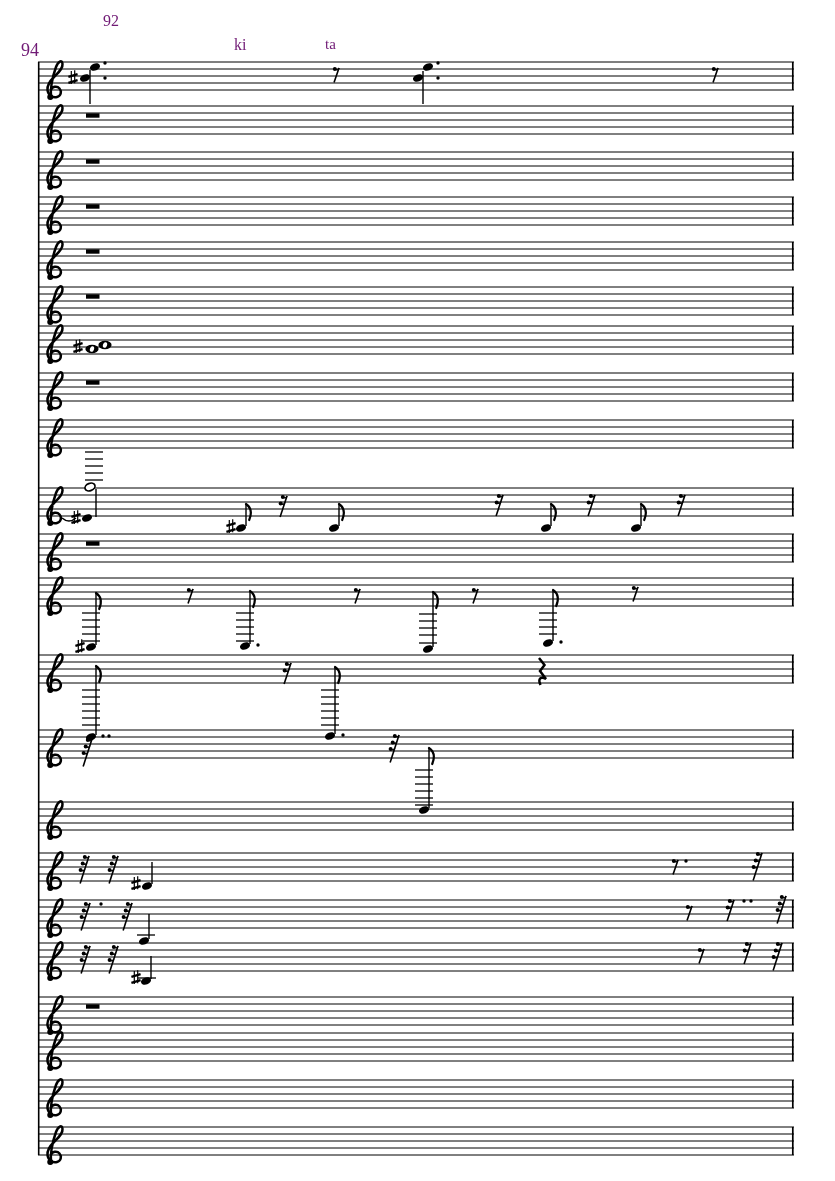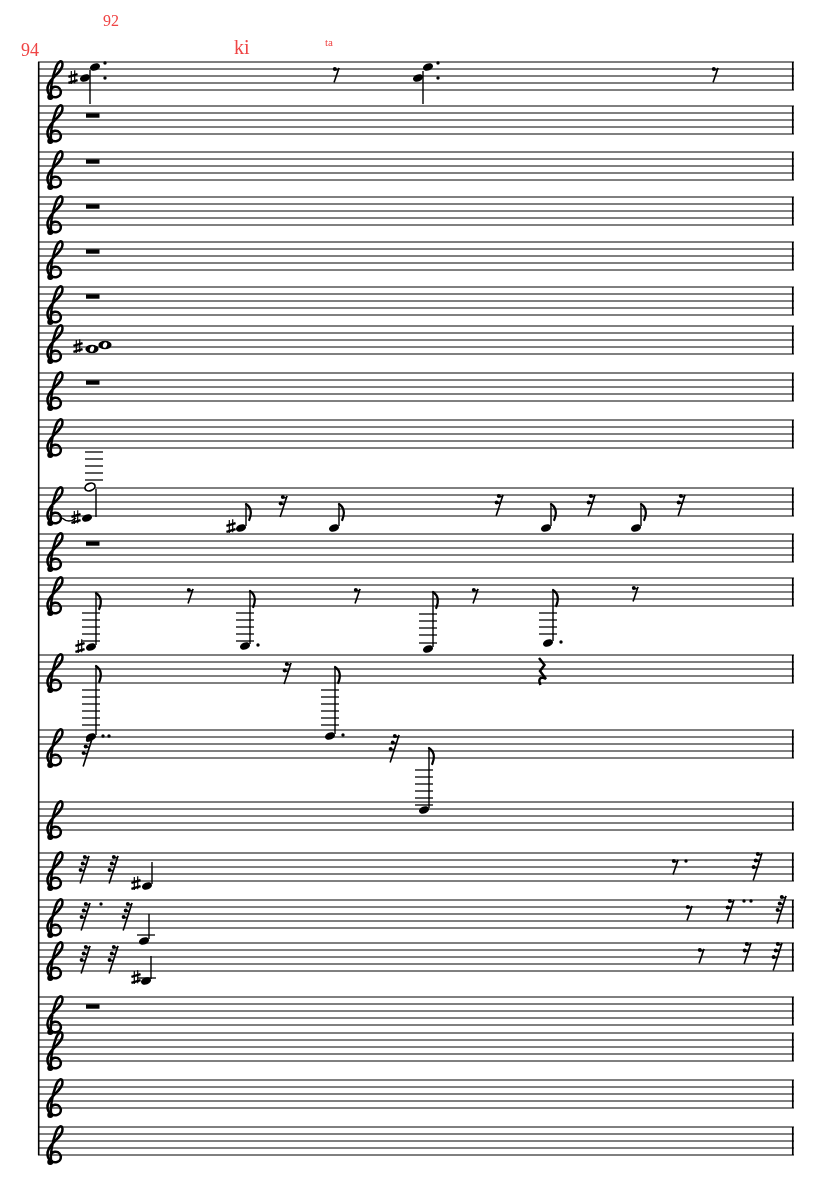--- a/index.html
+++ b/index.html
@@ -1,28 +1,28 @@
 <!DOCTYPE html>
 <html><head>
 <meta charset="utf-8">
 <style>
   html,body{margin:0;padding:0;background:#fff;}
   .page{position:relative;width:835px;height:1181px;background:#ffffff;overflow:hidden;
         font-family:"Liberation Serif", serif;}
-  .t{position:absolute;color:#ef4444;line-height:1;white-space:pre;}
+  .t{position:absolute;color:#701a75;line-height:1;white-space:pre;}
   svg{position:absolute;left:0;top:0;}
 </style>
 </head>
 <body>
 
 <div class="page">
   <span class="t" style="left: 103px; top: 13px; font-size: 16px;">92</span>
   <span class="t" style="left: 21px; top: 41px; font-size: 18px;">94</span>
-  <span class="t" style="left: 234px; top: 37px; font-size: 20px;">ki</span>
-  <span class="t" style="left: 325px; top: 37px; font-size: 11px;">ta</span>
+  <span class="t" style="left: 234px; top: 37px; font-size: 16px;">ki</span>
+  <span class="t" style="left: 325px; top: 37px; font-size: 15px;">ta</span>
   <svg id="score" width="835" height="1181" viewBox="0 0 835 1181" aria-label="music notation">
       <g>
         <line x1="38.7" y1="62" x2="38.7" y2="1155" stroke="#000000" stroke-width="1.6"></line>
       </g>
       <g>
         <line x1="38" y1="62" x2="794" y2="62" stroke="#000000" stroke-width="1"></line>
         <line x1="38" y1="69" x2="794" y2="69" stroke="#000000" stroke-width="1"></line>
         <line x1="38" y1="76" x2="794" y2="76" stroke="#000000" stroke-width="1"></line>
         <line x1="38" y1="83" x2="794" y2="83" stroke="#000000" stroke-width="1"></line>
         <line x1="38" y1="90" x2="794" y2="90" stroke="#000000" stroke-width="1"></line>

